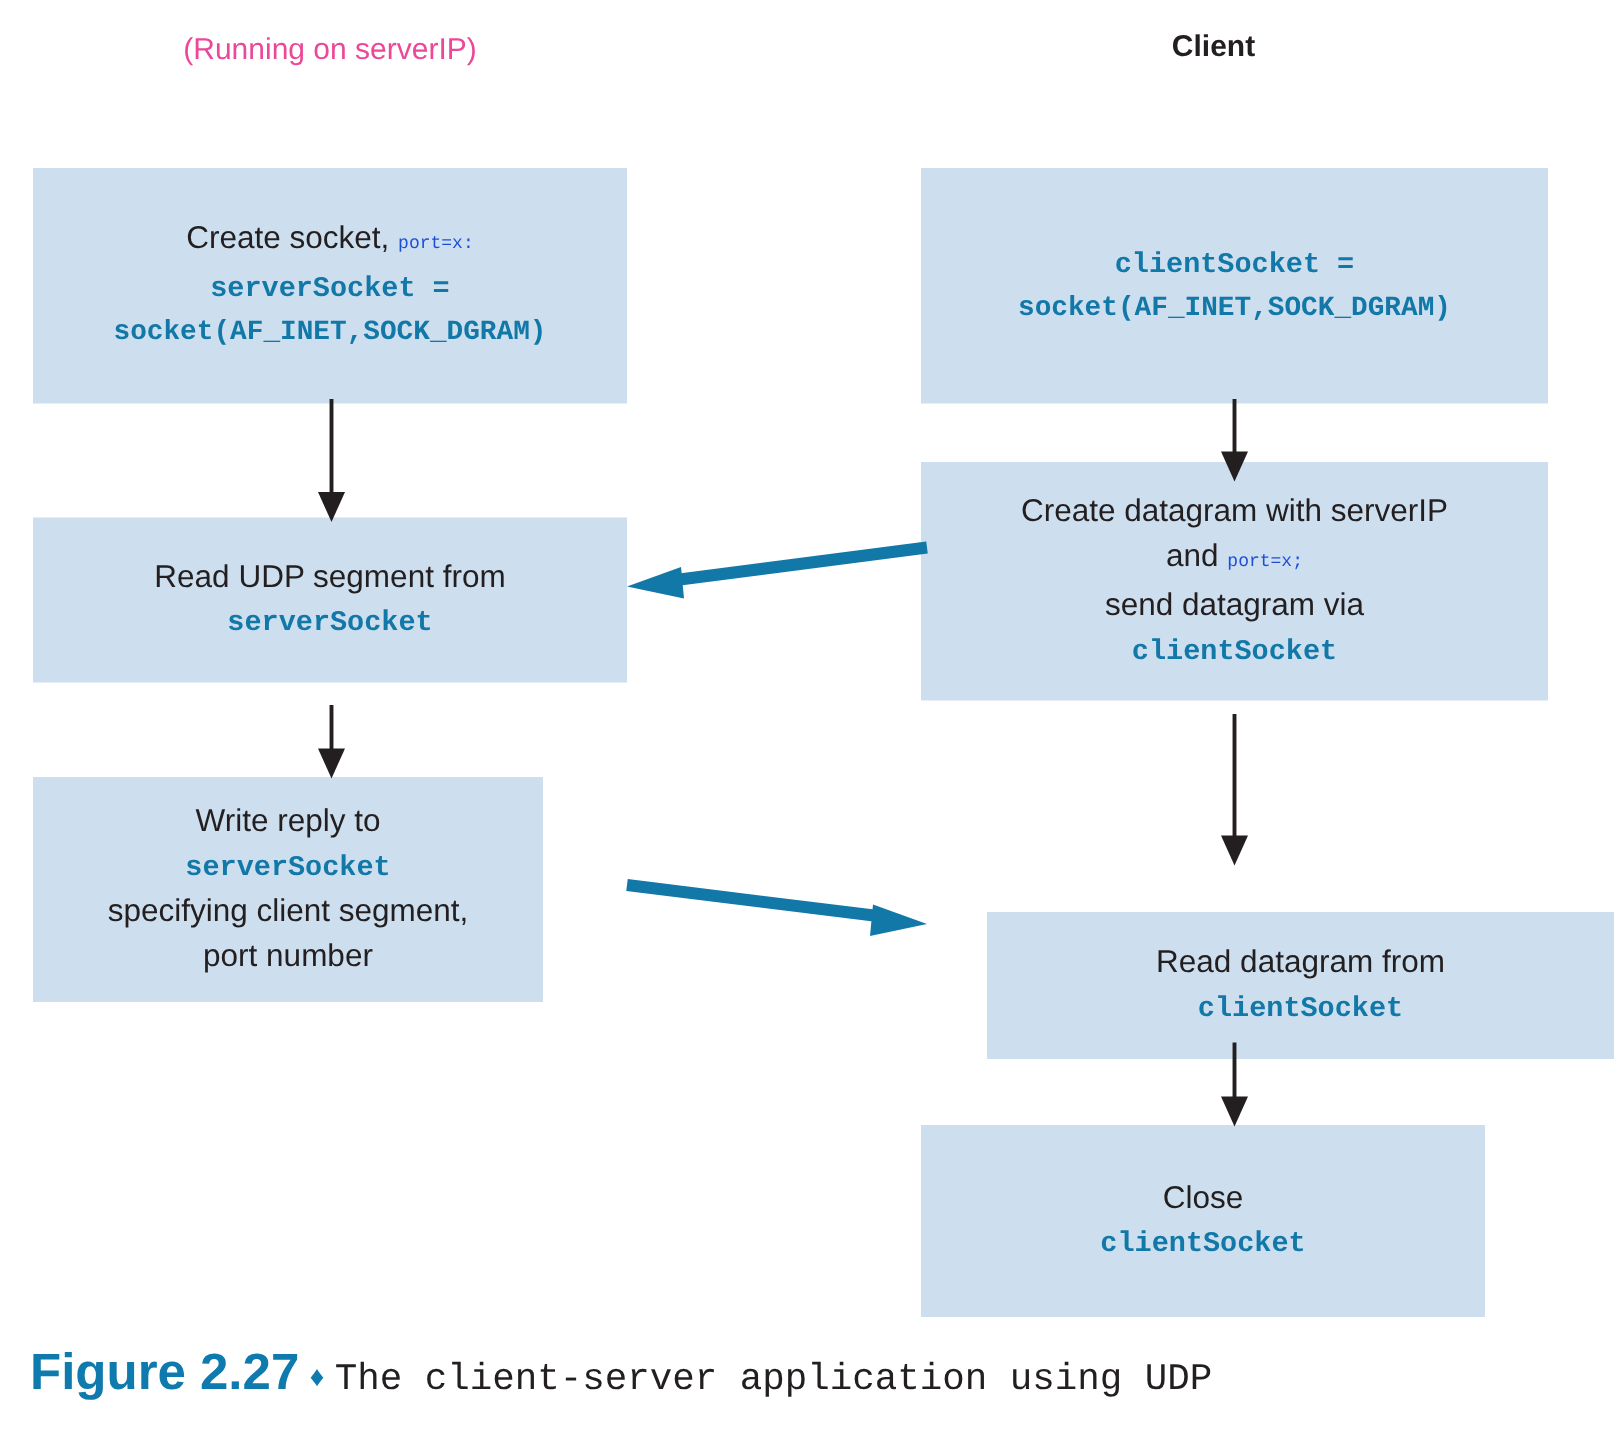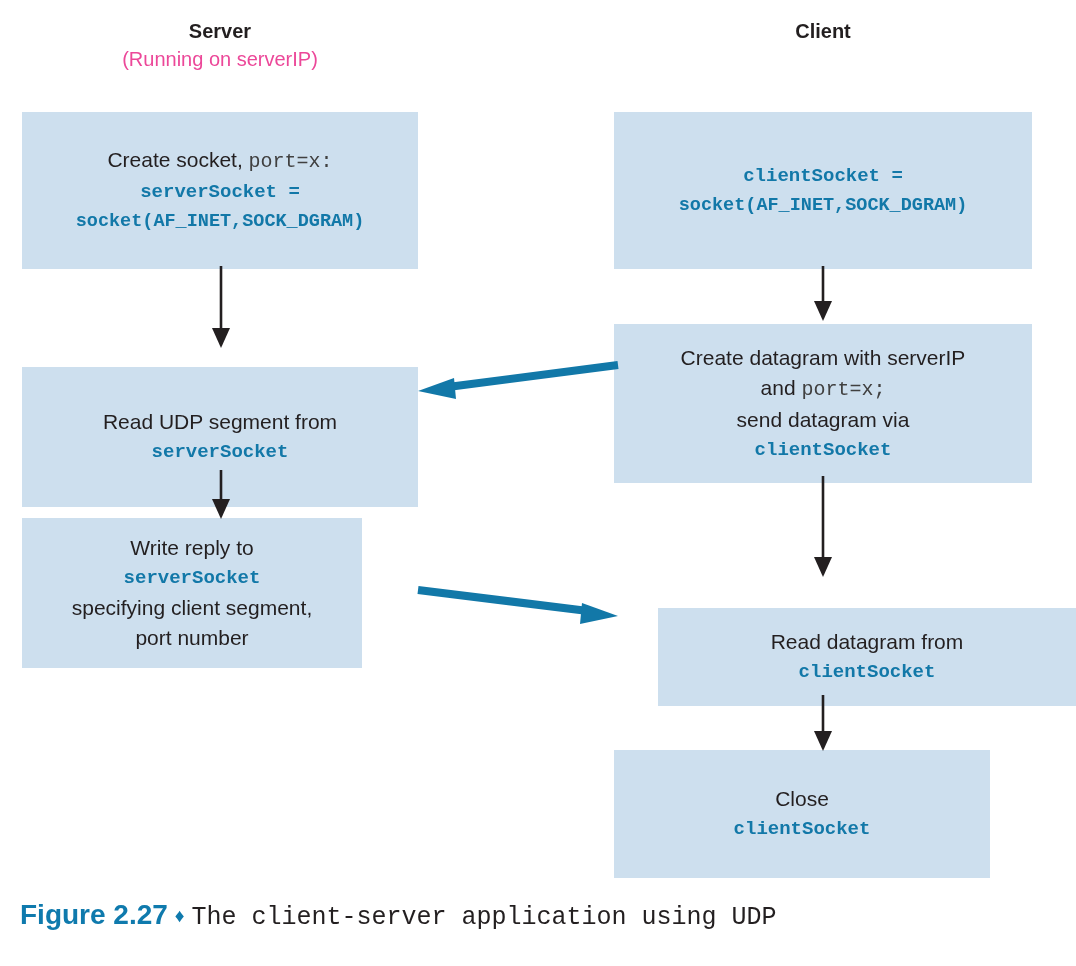--- a/index.html
+++ b/index.html
@@ -26,73 +26,72 @@
     text-align:center;box-sizing:border-box;padding:4px 6px;
   }
   .nline{display:block;width:100%;font-size:21px;line-height:30px;color:#231f20;white-space:nowrap;}
   .nline.mono{
     font-family:"Liberation Mono","DejaVu Sans Mono",monospace;
     font-weight:bold;font-size:19px;letter-spacing:0px;color:#1278a8;
   }
   .nline.mono.small{font-size:18.5px;}
   .nline .mono-inline{
     font-family:"Liberation Mono","DejaVu Sans Mono",monospace;
-    font-weight:normal;font-size:20px;color:#404040;
+    font-weight:normal;font-size:12px;color:#1d4ed8;
   }
 
   .vsvg,.dsvg{position:absolute;overflow:visible;}
 
   .caption{
     position:absolute;left:20px;top:898px;width:1040px;
     font-size:25px;line-height:34px;white-space:nowrap;
   }
-  .caption .figlabel{font-weight:bold;color:#0f7aad;font-size:28px;}
+  .caption .figlabel{font-weight:bold;color:#0f7aad;font-size:34px;}
   .caption .diamond{color:#0f7aad;font-size:19px;vertical-align:2px;}
   .caption .captext{color:#231f20;font-size:25px;font-family:Liberation Mono, monospace;}
 </style>
 </head>
 <body>
 
 <div id="stage">
 
   <div class="col-header" style="left:22px;top:18px;width:396px;">
-    <span class="title">Server</span>
     <span class="sub">(Running on serverIP)</span>
   </div>
 
-  <div class="col-header" style="left:614px;top:18px;width:418px;">
+  <div class="col-header" style="left:600px;top:18px;width:418px;">
     <span class="title">Client</span>
   </div>
 
   <div class="nbox" style="left:22px;top:112px;width:396px;height:157px;">
     <span class="nline">
       <span>Create socket, </span><span class="mono-inline">port=x:</span>
     </span>
     <span class="nline mono">serverSocket =</span>
     <span class="nline mono small">socket(AF_INET,SOCK_DGRAM)</span>
   </div>
 
-  <div class="nbox" style="left:22px;top:367px;width:396px;height:140px;">
+  <div class="nbox" style="left:22px;top:345px;width:396px;height:110px;">
     <span class="nline">Read UDP segment from</span>
     <span class="nline mono">serverSocket</span>
   </div>
 
   <div class="nbox" style="left:22px;top:518px;width:340px;height:150px;">
     <span class="nline">Write reply to</span>
     <span class="nline mono">serverSocket</span>
     <span class="nline">specifying client segment,</span>
     <span class="nline">port number</span>
   </div>
 
   <div class="nbox" style="left:614px;top:112px;width:418px;height:157px;">
     <span class="nline mono">clientSocket =</span>
     <span class="nline mono small">socket(AF_INET,SOCK_DGRAM)</span>
   </div>
 
-  <div class="nbox" style="left:614px;top:324px;width:418px;height:159px;">
+  <div class="nbox" style="left:614px;top:308px;width:418px;height:159px;">
     <span class="nline">Create datagram with serverIP</span>
     <span class="nline">
       <span>and </span><span class="mono-inline">port=x;</span>
     </span>
     <span class="nline">send datagram via</span>
     <span class="nline mono">clientSocket</span>
   </div>
 
   <div class="nbox" style="left:614px;top:608px;width:418px;height:98px;margin-left:44px;">
     <span class="nline">Read datagram from</span>

